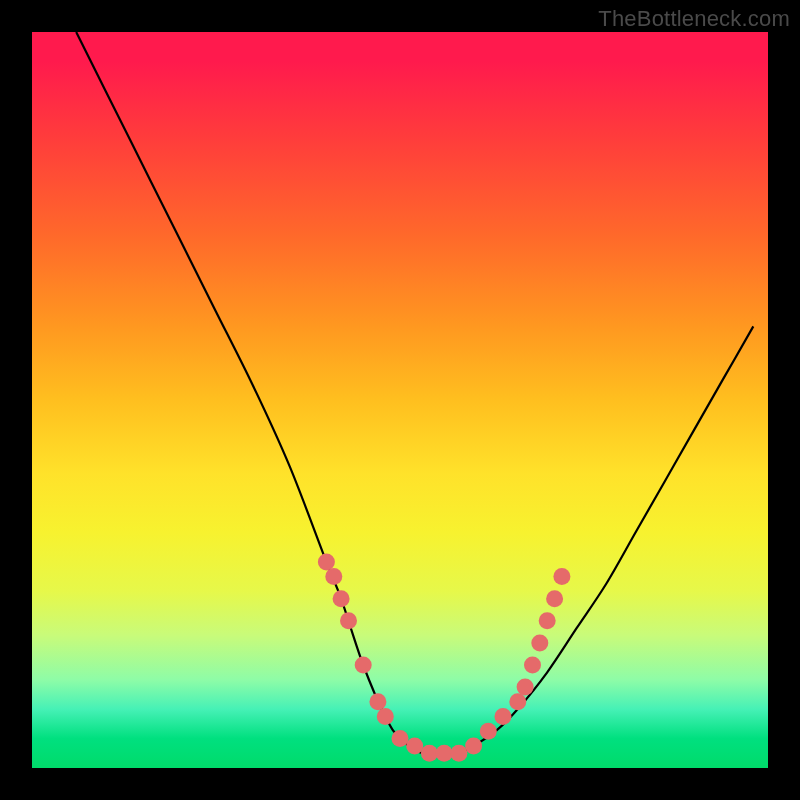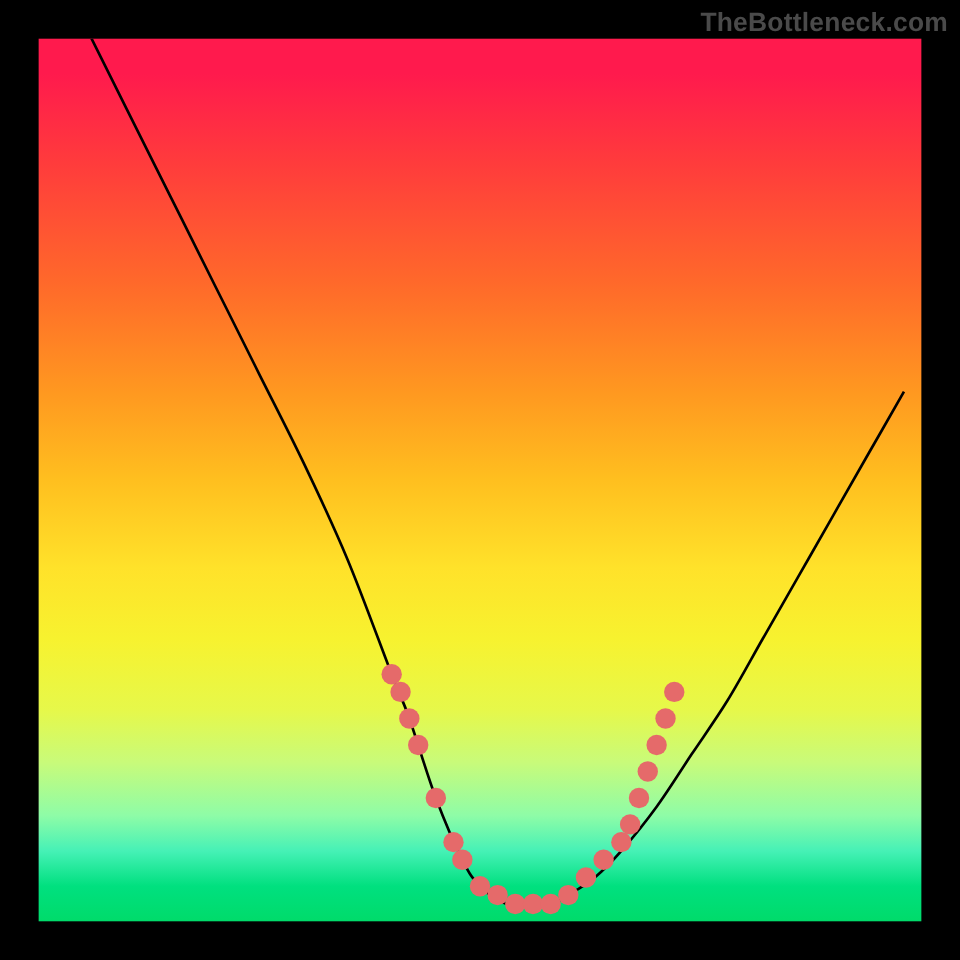--- a/index.html
+++ b/index.html
@@ -47,21 +47,21 @@
       #00db6a 100%
     );
   }
   .watermark {
     position: absolute;
     top: 6px;
     right: 10px;
     font-family: Arial, Helvetica, sans-serif;
     font-size: 22px;
     color: #4a4a4a;
-    font-weight: 700;
+    font-weight: 400;
     letter-spacing: 0.2px;
   }
   svg.curve {
     position: absolute;
     inset: 0;
   }
 </style>
 </head>
 <body>
 

